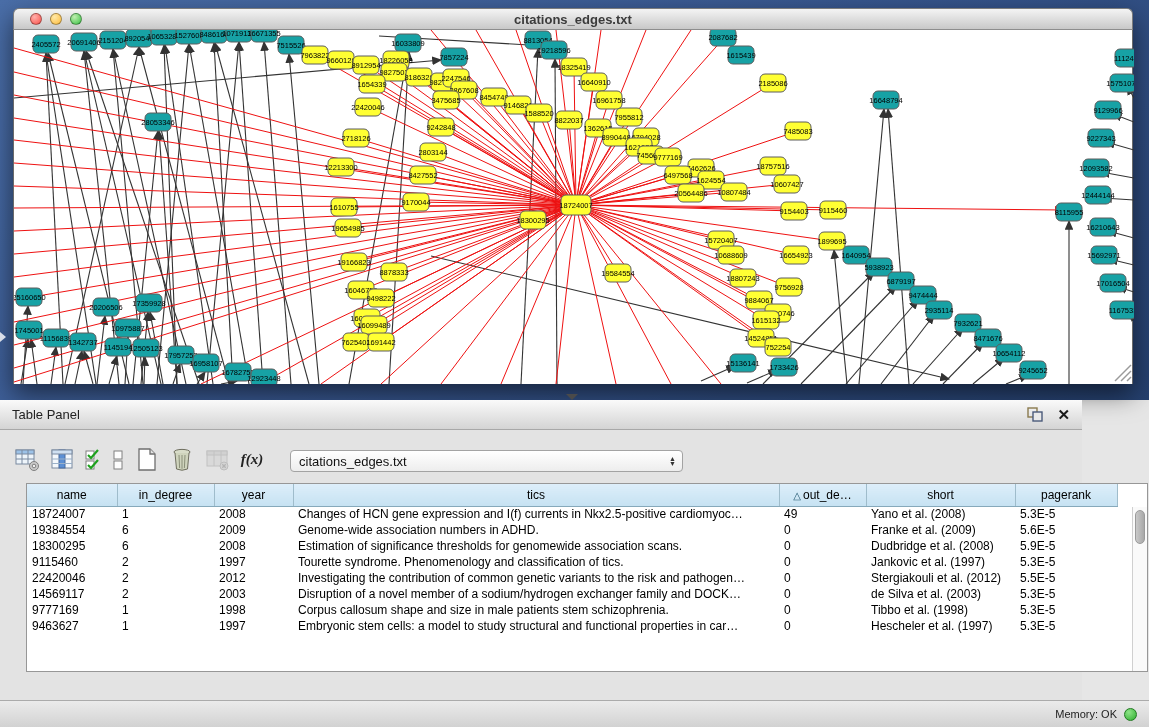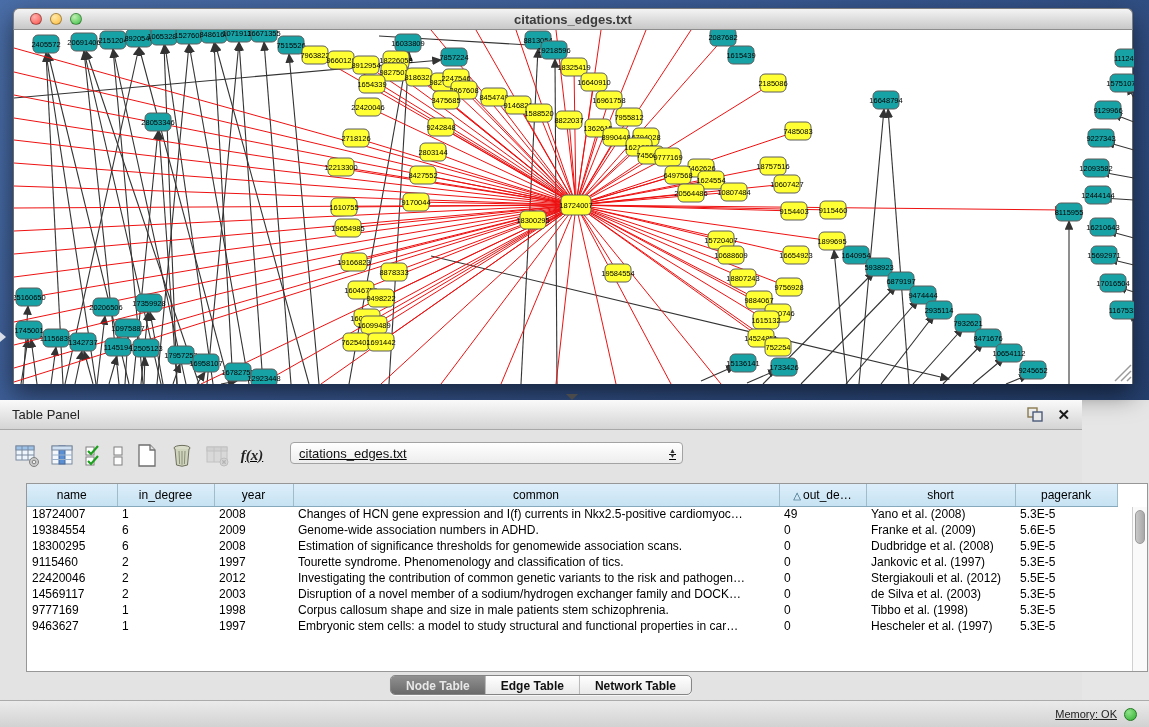--- a/index.html
+++ b/index.html
@@ -47,21 +47,21 @@
   .table-panel { position:absolute; left:0; top:400px; width:1082px; height:300px; background:#e3e3e3; }
   .panel-header {
     height:30px; display:flex; align-items:center; padding:0 12px;
     background:linear-gradient(#fafafa,#d4d4d4); border-bottom:1px solid #a8a8a8;
     font-size:13px; color:#222;
   }
   .panel-header .spacer { flex:1; }
   .float-icon { width:16px; height:15px; margin-right:14px; cursor:pointer; }
   .close-icon { font-size:15px; font-weight:bold; color:#1a1a1a; cursor:pointer; line-height:15px; }
 
-  .toolbar { position:absolute; left:14px; top:42px; height:30px; display:flex; align-items:flex-start; gap:9px;text-decoration:underline; }
+  .toolbar { position:absolute; left:14px; top:42px; height:30px; display:flex; align-items:flex-end; gap:9px; }
   .tb-icon { width:26px; height:26px; display:flex; align-items:center; justify-content:center; }
   .fx { font-family:"Liberation Serif", serif; font-style:italic; font-weight:bold; font-size:15px; color:#222; }
   .table-select {
     margin-left:16px; width:393px; height:22px; display:flex; align-items:center;
     border:1px solid #a3a3a3; border-radius:4px; background:linear-gradient(#ffffff,#ededed);
     font-size:13px; color:#111; padding:0 4px 0 8px;
   }
   .table-select .sel-label { flex:1; }
   .stepper { display:flex; flex-direction:column; align-items:center; line-height:5px; font-size:7px; color:#333; padding-right:2px; }
 
@@ -95,21 +95,21 @@
     background:linear-gradient(#ffffff,#e9e9e9); font-size:12px; font-weight:bold; box-shadow:0 1px 0 rgba(255,255,255,.7);
   }
   .tab { padding:2px 15px; line-height:16px; color:#111; border-left:1px solid #b9b9b9; cursor:pointer; }
   .tab:first-child { border-left:0; }
   .tab.selected { background:linear-gradient(#909090,#6a6a6a); color:#e8e8e8; }
 
   .status-bar {
     position:absolute; left:0; top:700px; width:1149px; height:27px;
     background:linear-gradient(#ebebeb,#d2d2d2); border-top:1px solid #ababab;
     display:flex; align-items:center; justify-content:flex-end; gap:7px; padding-right:12px;
-    font-size:11px; color:#222;text-decoration:underline;
+    font-size:11px; color:#222;
   }
   .mem-dot {
     width:13px; height:13px; border-radius:50%;
     background:radial-gradient(circle at 35% 30%, #8ee487, #2fae2f);
     border:1px solid #217a21;
   }
 </style>
 </head>
 <body>
 
@@ -890,21 +890,21 @@
           <col style="width: 486px;">
           <col style="width: 87px;">
           <col style="width: 149px;">
           <col style="width: 102px;">
         </colgroup>
       <thead>
           <tr id="hdr-row">
             <th>name</th>
             <th>in_degree</th>
             <th>year</th>
-            <th>common</th>
+            <th>tics</th>
             <th><span class="sort-tri">△</span>out_de…</th>
             <th>short</th>
             <th>pagerank</th>
           </tr>
         </thead>
       <tbody id="body-rows">
           <tr>
             <td>18724007</td>
             <td>1</td>
             <td>2008</td>
@@ -976,23 +976,18 @@
             <td>Hescheler et al. (1997)</td>
             <td>5.3E-5</td>
           </tr>
         </tbody>
     </table>
     <div class="vscroll">
       <div class="vthumb"></div>
     </div>
   </div>
 
-  <div class="tabs" id="tabs">
-      <div class="tab selected">Node Table</div>
-      <div class="tab">Edge Table</div>
-      <div class="tab">Network Table</div>
-    </div>
 </div>
 
 <div class="status-bar">
   <span>Memory: OK</span>
   <span class="mem-dot"></span>
 </div>
 
 </body></html>

